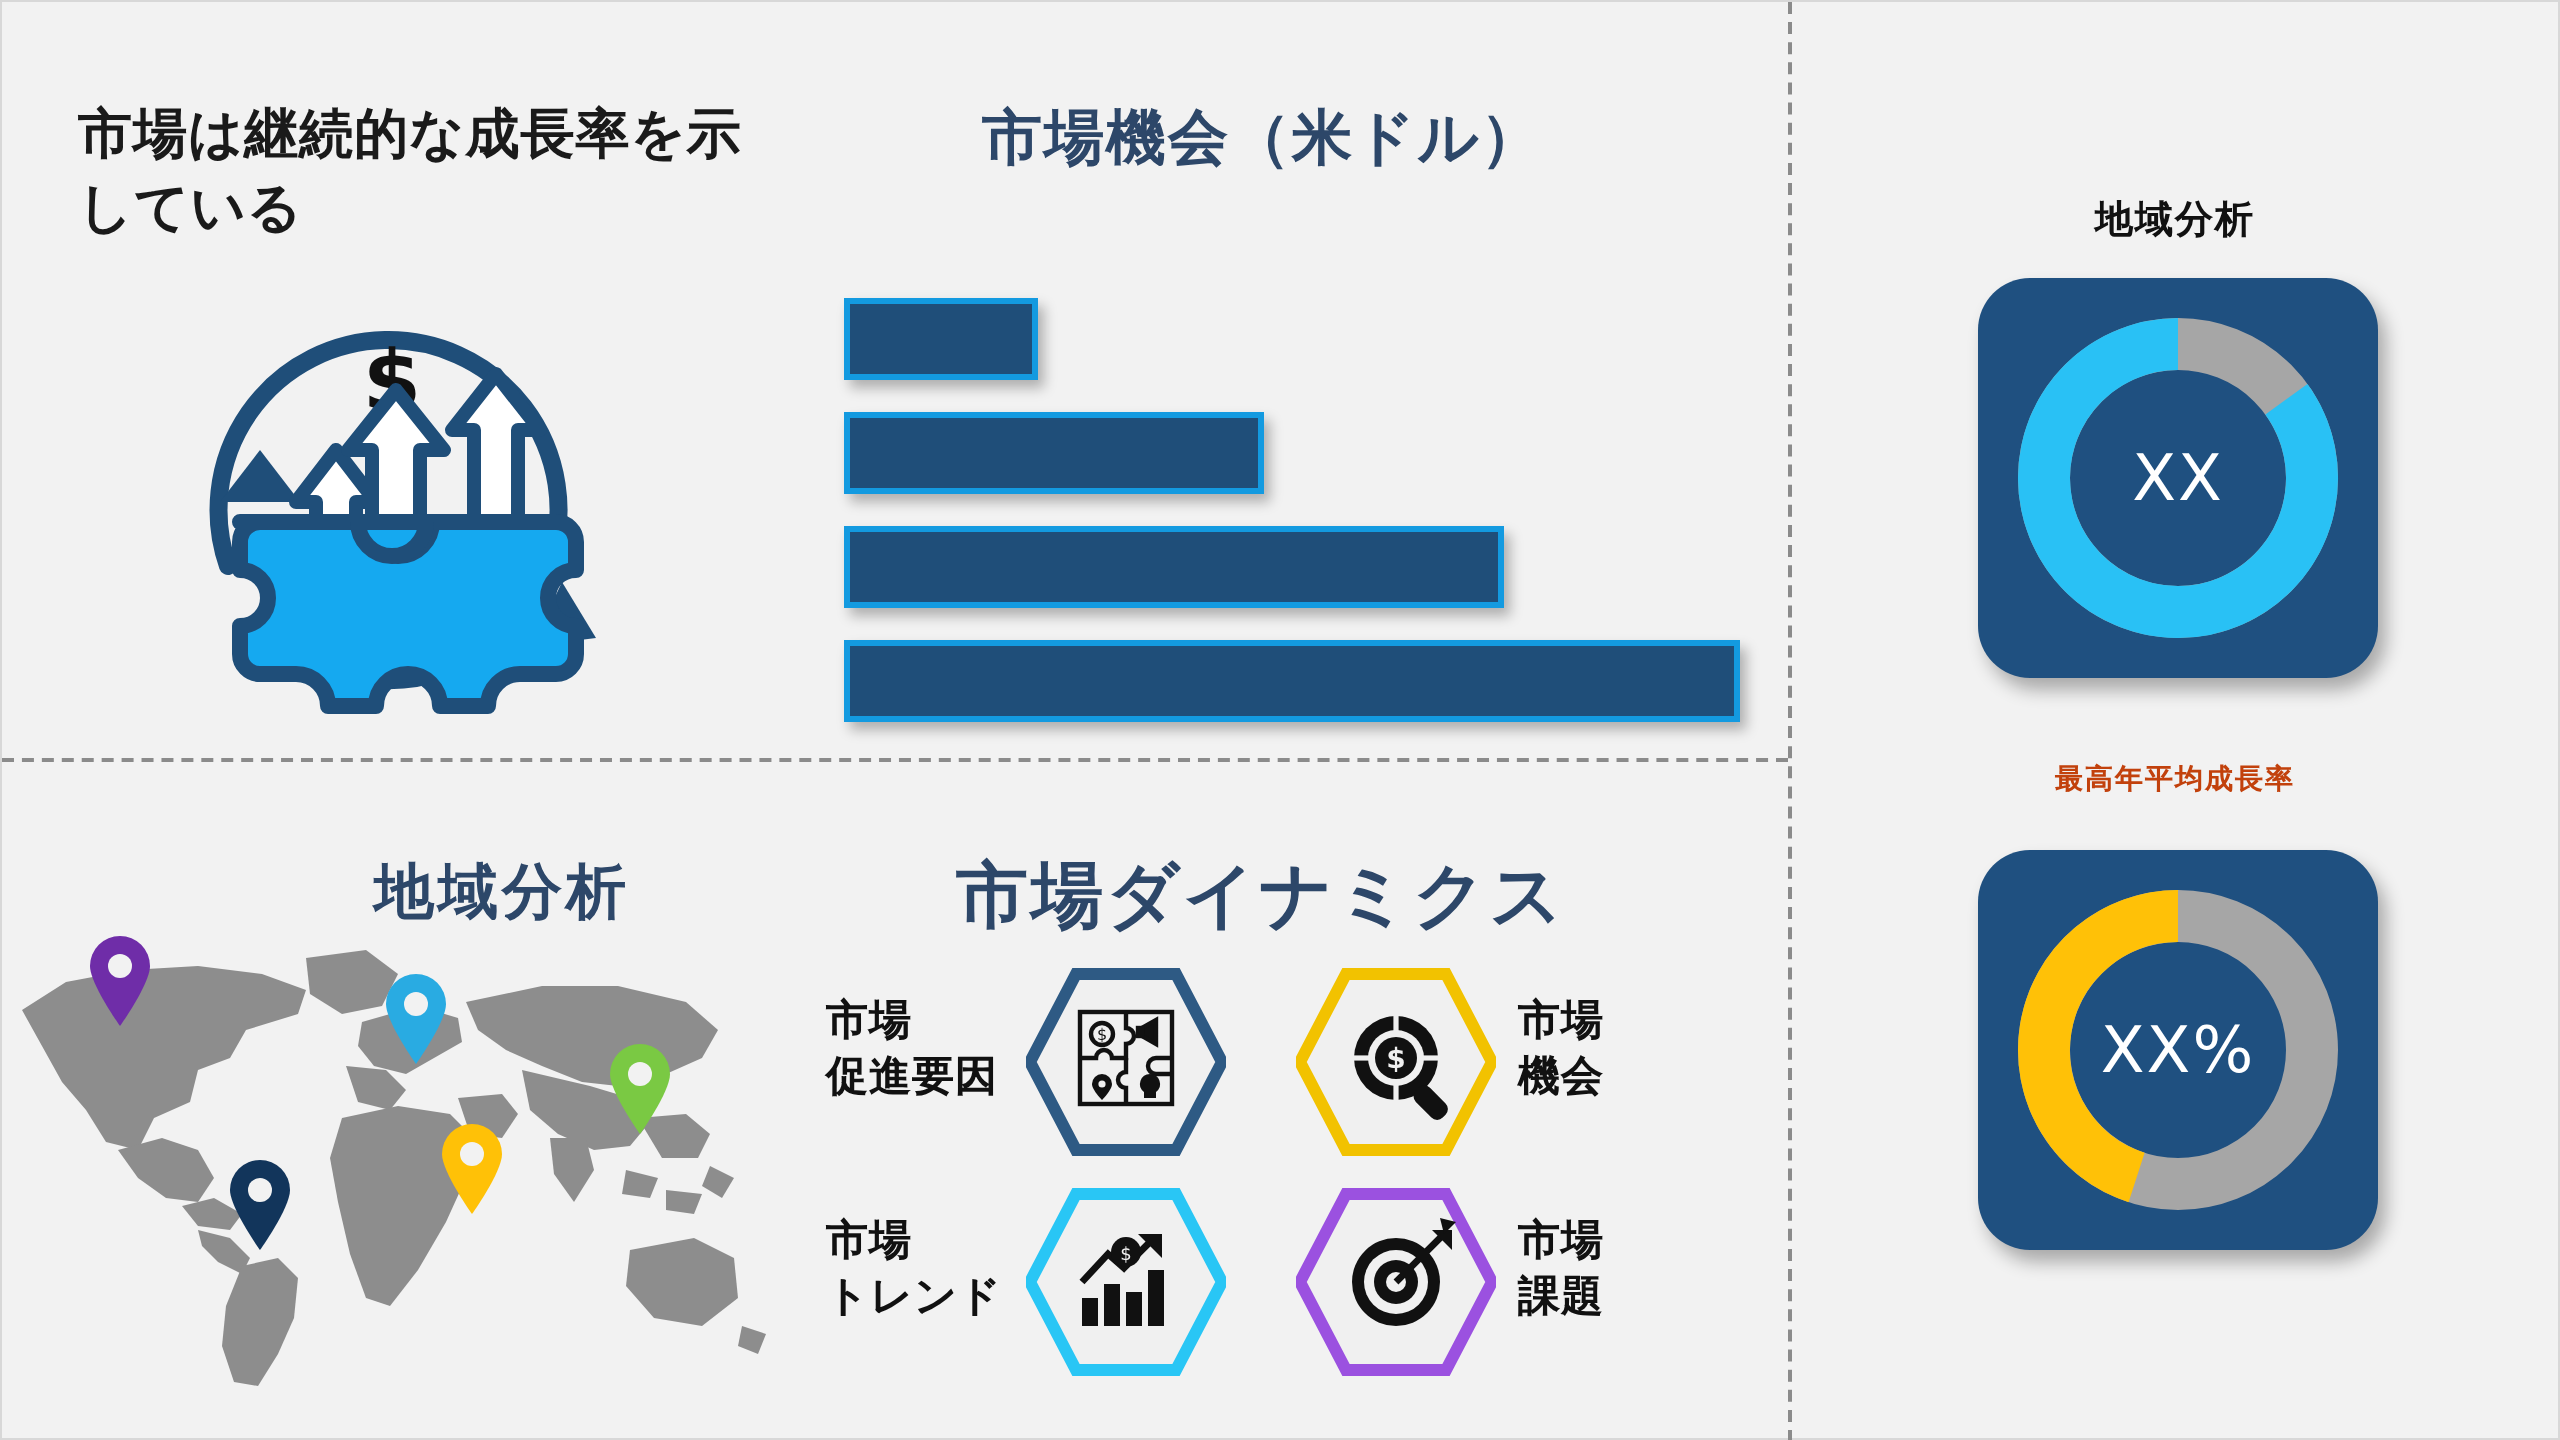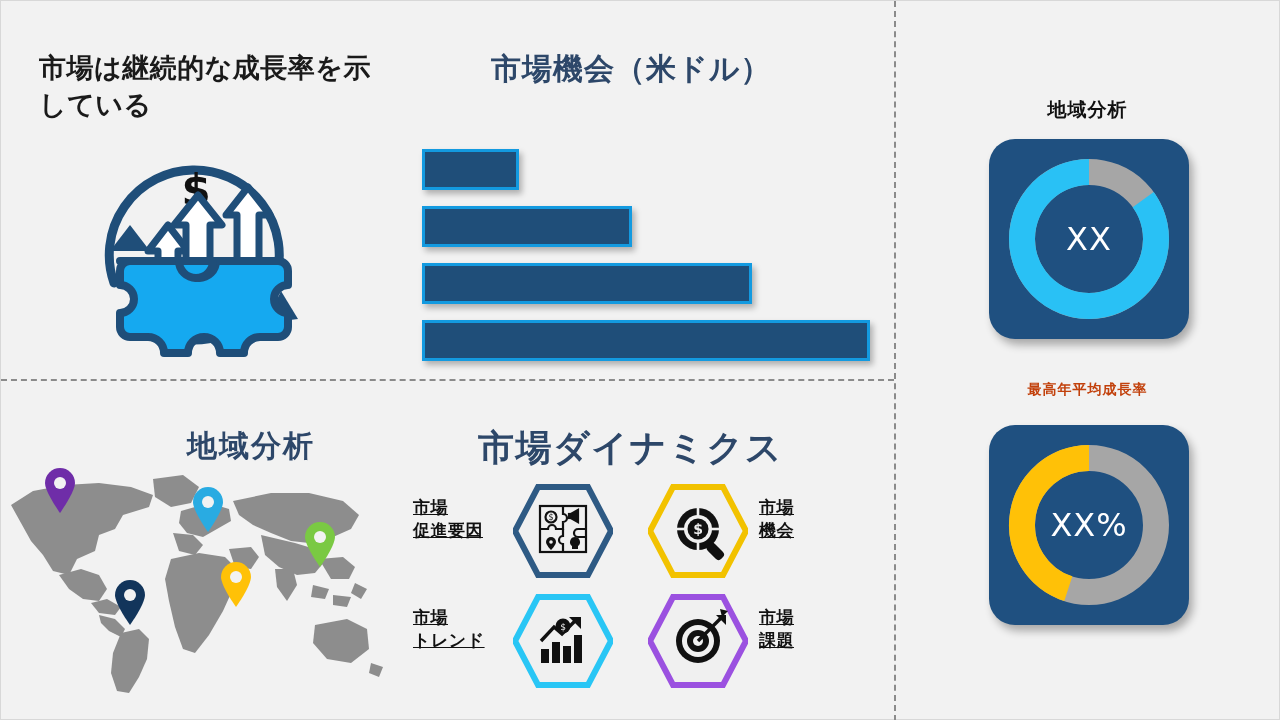--- a/index.html
+++ b/index.html
@@ -61,22 +61,22 @@
     border:3px solid #139ae0;
     box-sizing:border-box;
     box-shadow:3px 4px 6px rgba(0,0,0,.28);
   }
   
   .map-wrap{position:absolute;left:2px;top:462px;width:395px;height:238px;}
   .pin{position:absolute;width:34px;height:46px;}
   
   .hex-cell{position:absolute;width:100px;height:96px;}
   .hexlabel{
-    position:absolute;font-size:17px;font-weight:700;color:#111;
-    line-height:1.35;letter-spacing:.5px;text-decoration:underline;
+    position:absolute;font-size:21px;font-weight:700;color:#111;
+    line-height:1.35;letter-spacing:.5px;
   }
   
   .donut-card{
     position:absolute;width:200px;height:200px;
     background:#1f5080;border-radius:26px;
     box-shadow:4px 6px 9px rgba(0,0,0,.30);
   }
   .donut-card svg{position:absolute;left:0;top:0;}
   .donut-text{
     position:absolute;left:0;top:0;width:200px;height:200px;

